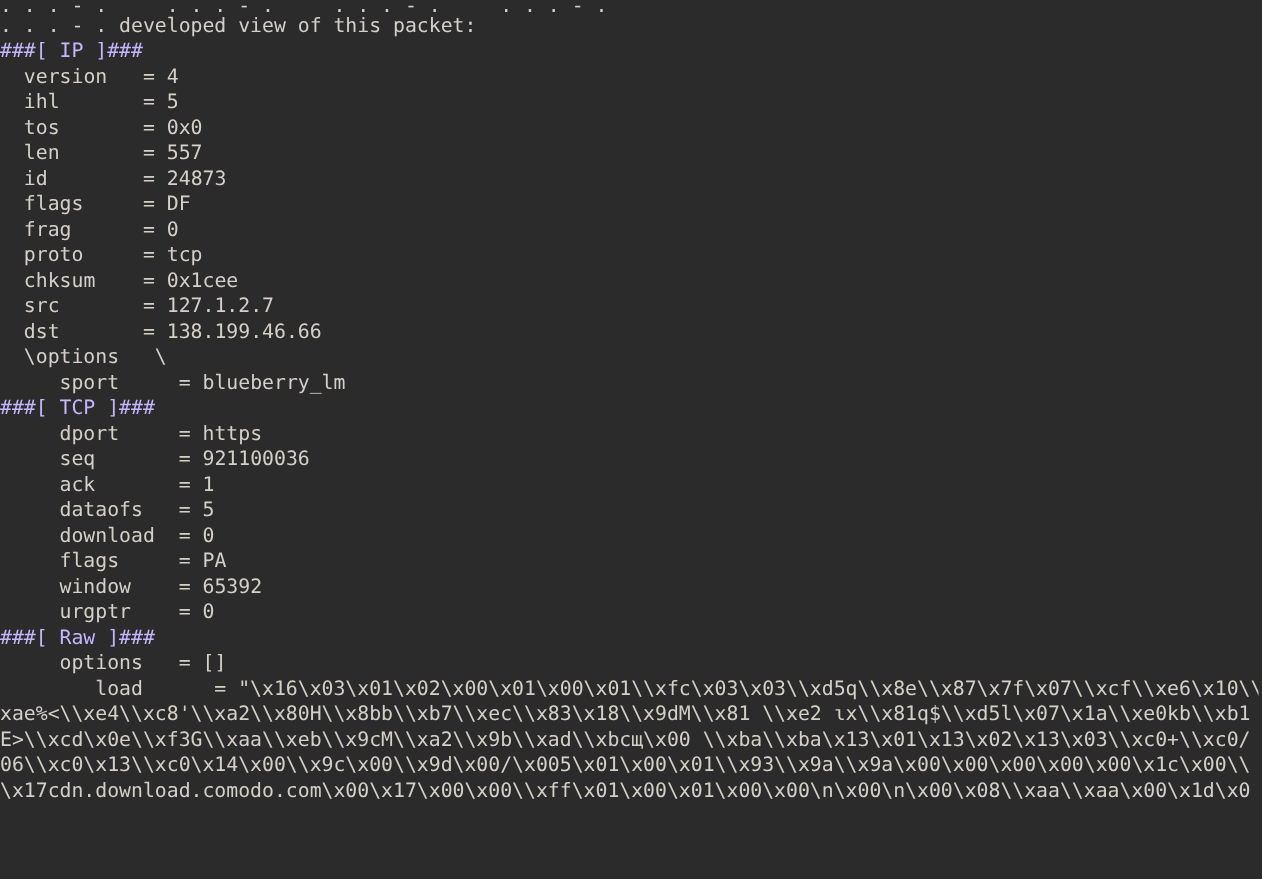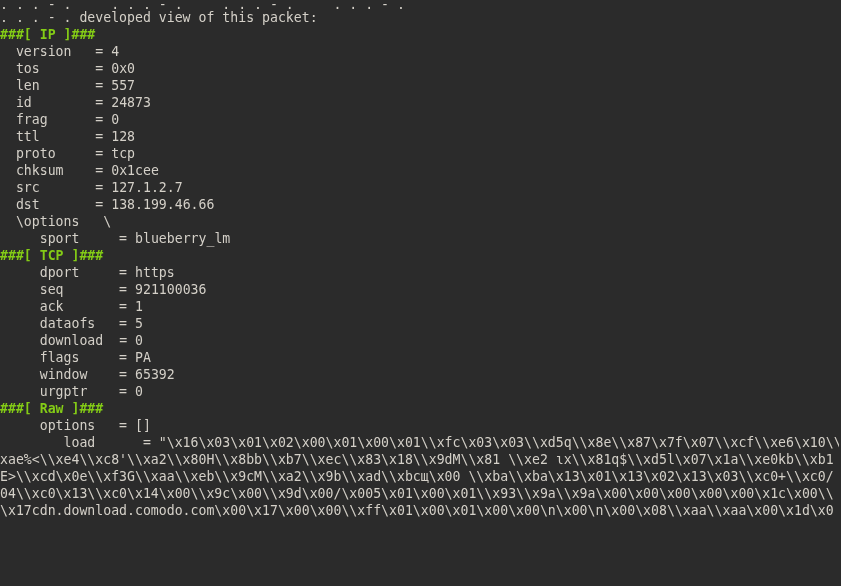--- a/index.html
+++ b/index.html
@@ -52,22 +52,21 @@
     overflow: hidden;
   }
 
   
   .line-overflow {
     width: 839px;
     overflow: hidden;
   }
 
   .layer-header {
-    color: #84cc16;
-    font-weight: bold;
+    color: #c4b5fd;
   }
 
   .field-name,
   .field-eq,
   .field-value,
   .plain {
     color: #d4d0c8;
   }
 </style>
 </head>
@@ -77,31 +76,32 @@
   <div class="scrollback">
 
     <div class="line line-clipped plain">. . . - .     . . . - .     . . . - .     . . . - .</div>
 
     <div class="line plain">. . . - . developed view of this packet:</div>
 
     <div class="line layer-header">###[ IP ]###</div>
 
     <div class="line field-line"><span>  </span><span class="fname">version</span><span class="pad">   </span><span class="feq">=</span><span class="sp"> </span><span class="fval">4</span></div>
 
+    <div class="line field-line"><span>  </span><span class="fname">ihl</span><span class="pad">       </span><span class="feq">=</span><span class="sp"> </span><span class="fval">5</span></div>
 
     <div class="line field-line"><span>  </span><span class="fname">tos</span><span class="pad">       </span><span class="feq">=</span><span class="sp"> </span><span class="fval">0x0</span></div>
 
     <div class="line field-line"><span>  </span><span class="fname">len</span><span class="pad">       </span><span class="feq">=</span><span class="sp"> </span><span class="fval">557</span></div>
 
     <div class="line field-line"><span>  </span><span class="fname">id</span><span class="pad">        </span><span class="feq">=</span><span class="sp"> </span><span class="fval">24873</span></div>
 
+    <div class="line field-line"><span>  </span><span class="fname">flags</span><span class="pad">     </span><span class="feq">=</span><span class="sp"> </span><span class="fval">DF</span></div>
 
     <div class="line field-line"><span>  </span><span class="fname">frag</span><span class="pad">      </span><span class="feq">=</span><span class="sp"> </span><span class="fval">0</span></div>
 
-    <div class="line field-line"><span>  </span><span class="fname">ttl</span><span class="pad">       </span><span class="feq">=</span><span class="sp"> </span><span class="fval">128</span></div>
 
     <div class="line field-line"><span>  </span><span class="fname">proto</span><span class="pad">     </span><span class="feq">=</span><span class="sp"> </span><span class="fval">tcp</span></div>
 
     <div class="line field-line"><span>  </span><span class="fname">chksum</span><span class="pad">    </span><span class="feq">=</span><span class="sp"> </span><span class="fval">0x1cee</span></div>
 
     <div class="line field-line"><span>  </span><span class="fname">src</span><span class="pad">       </span><span class="feq">=</span><span class="sp"> </span><span class="fval">127.1.2.7</span></div>
 
     <div class="line field-line"><span>  </span><span class="fname">dst</span><span class="pad">       </span><span class="feq">=</span><span class="sp"> </span><span class="fval">138.199.46.66</span></div>
 
     <div class="line plain">  \options   \</div>
@@ -127,17 +127,17 @@
 
     <div class="line field-line"><span>     </span><span class="fname">urgptr</span><span class="pad">    </span><span class="feq">=</span><span class="sp"> </span><span class="fval">0</span></div>
 
     <div class="line layer-header">###[ Raw ]###</div>
 
     <div class="line field-line"><span>     </span><span class="fname">options</span><span class="pad">   </span><span class="feq">=</span><span class="sp"> </span><span class="fval">[]</span></div>
 
     <div class="line line-overflow plain">        load      = "\x16\x03\x01\x02\x00\x01\x00\x01\\xfc\x03\x03\\xd5q\\x8e\\x87\x7f\x07\\xcf\\xe6\x10\\</div>
     <div class="line line-overflow plain">xae%&lt;\\xe4\\xc8'\\xa2\\x80H\\x8bb\\xb7\\xec\\x83\x18\\x9dM\\x81 \\xe2 ɩx\\x81q$\\xd5l\x07\x1a\\xe0kb\\xb1</div>
     <div class="line line-overflow plain">E&gt;\\xcd\x0e\\xf3G\\xaa\\xeb\\x9cM\\xa2\\x9b\\xad\\xbcщ\x00 \\xba\\xba\x13\x01\x13\x02\x13\x03\\xc0+\\xc0/</div>
-    <div class="line line-overflow plain">04\\xc0\x13\\xc0\x14\x00\\x9c\x00\\x9d\x00/\x005\x01\x00\x01\\x93\\x9a\\x9a\x00\x00\x00\x00\x00\x1c\x00\\</div>
+    <div class="line line-overflow plain">06\\xc0\x13\\xc0\x14\x00\\x9c\x00\\x9d\x00/\x005\x01\x00\x01\\x93\\x9a\\x9a\x00\x00\x00\x00\x00\x1c\x00\\</div>
     <div class="line line-overflow plain">\x17cdn.download.comodo.com\x00\x17\x00\x00\\xff\x01\x00\x01\x00\x00\n\x00\n\x00\x08\\xaa\\xaa\x00\x1d\x0</div>
 
   </div>
 </div>
 
 </body></html>

